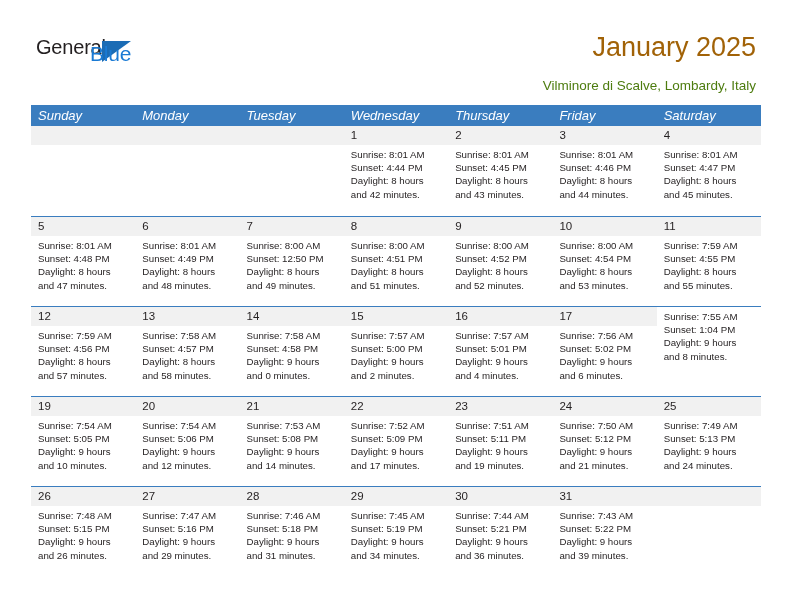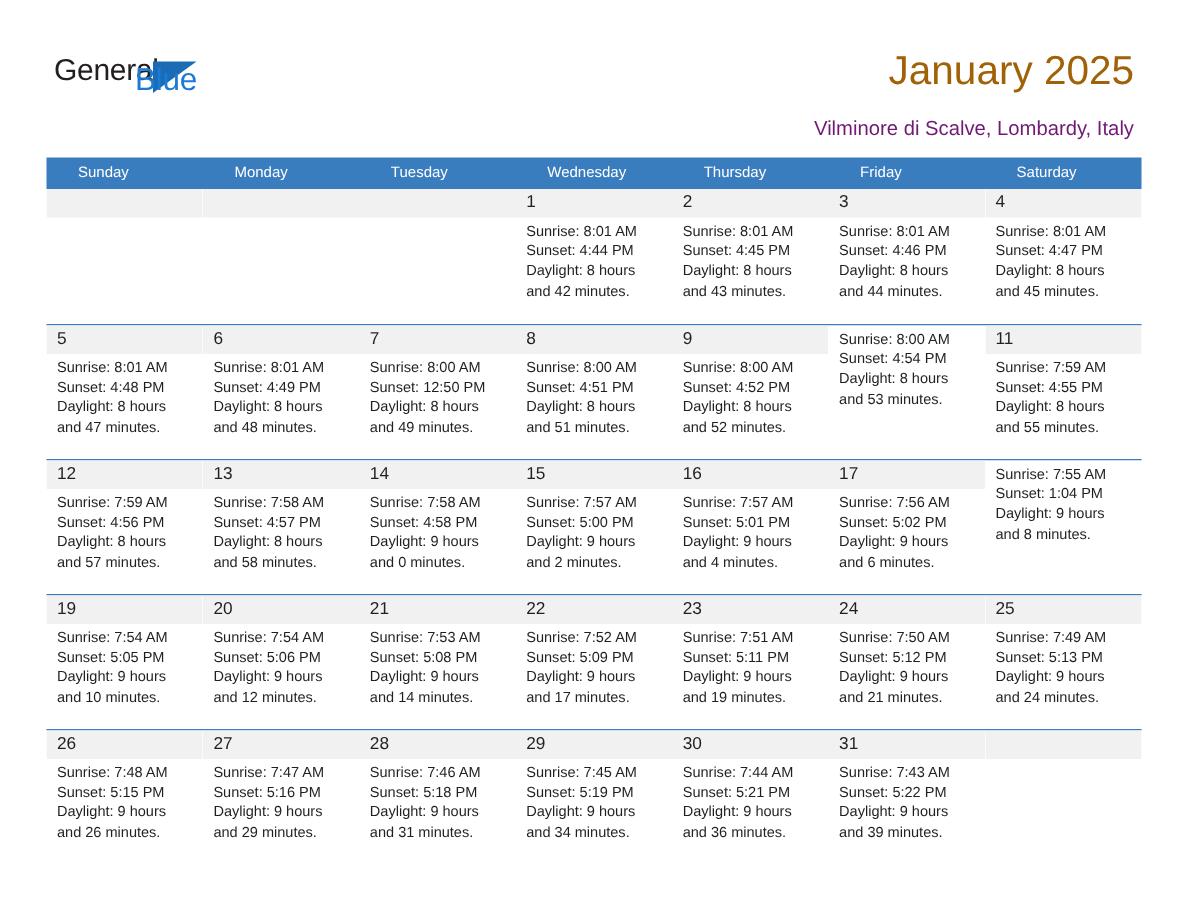--- a/index.html
+++ b/index.html
@@ -70,47 +70,48 @@
     font-size: 27px;
     color: #a16207;
     text-align: center;
     white-space: nowrap;
   }
   .subtitle {
     position: absolute;
     right: 36px;
     top: 78px;
     font-size: 13.5px;
-    color: #701a75;
+    color: #4d7c0f;
     text-align: right;
     white-space: nowrap;
   }
 
   
   .calendar {
     position: absolute;
     left: 31px;
     top: 105px;
     width: 730px;
   }
   .weekday-row {
     display: flex;
     width: 730px;
     background: #3a7dbf;
     height: 21px;
   }
   .weekday {
     flex: 1 1 0;
     color: #ffffff;
-    font-size: 10px;
+    font-size: 13px;
     line-height: 21px;
-    padding-left: 21px;
+    padding-left: 7px;
     box-sizing: border-box;
     white-space: nowrap;
     overflow: hidden;
+    font-style: italic;
   }
   .week-row {
     display: flex;
     width: 730px;
     height: 90px;
     border-top: 1.6px solid #3a7dbf;
     box-sizing: border-box;
   }
   .week-row.first {
     border-top: none;
@@ -279,20 +280,23 @@
               <span class="day-num">9</span>
             </div>
             <div class="day-info">
               <div>Sunrise: 8:00 AM</div>
               <div>Sunset: 4:52 PM</div>
               <div>Daylight: 8 hours</div>
               <div>and 52 minutes.</div>
             </div>
           </div>
           <div class="day-cell">
+            <div class="day-num-bar">
+              <span class="day-num">10</span>
+            </div>
             <div class="day-info">
               <div>Sunrise: 8:00 AM</div>
               <div>Sunset: 4:54 PM</div>
               <div>Daylight: 8 hours</div>
               <div>and 53 minutes.</div>
             </div>
           </div>
           <div class="day-cell">
             <div class="day-num-bar">
               <span class="day-num">11</span>

